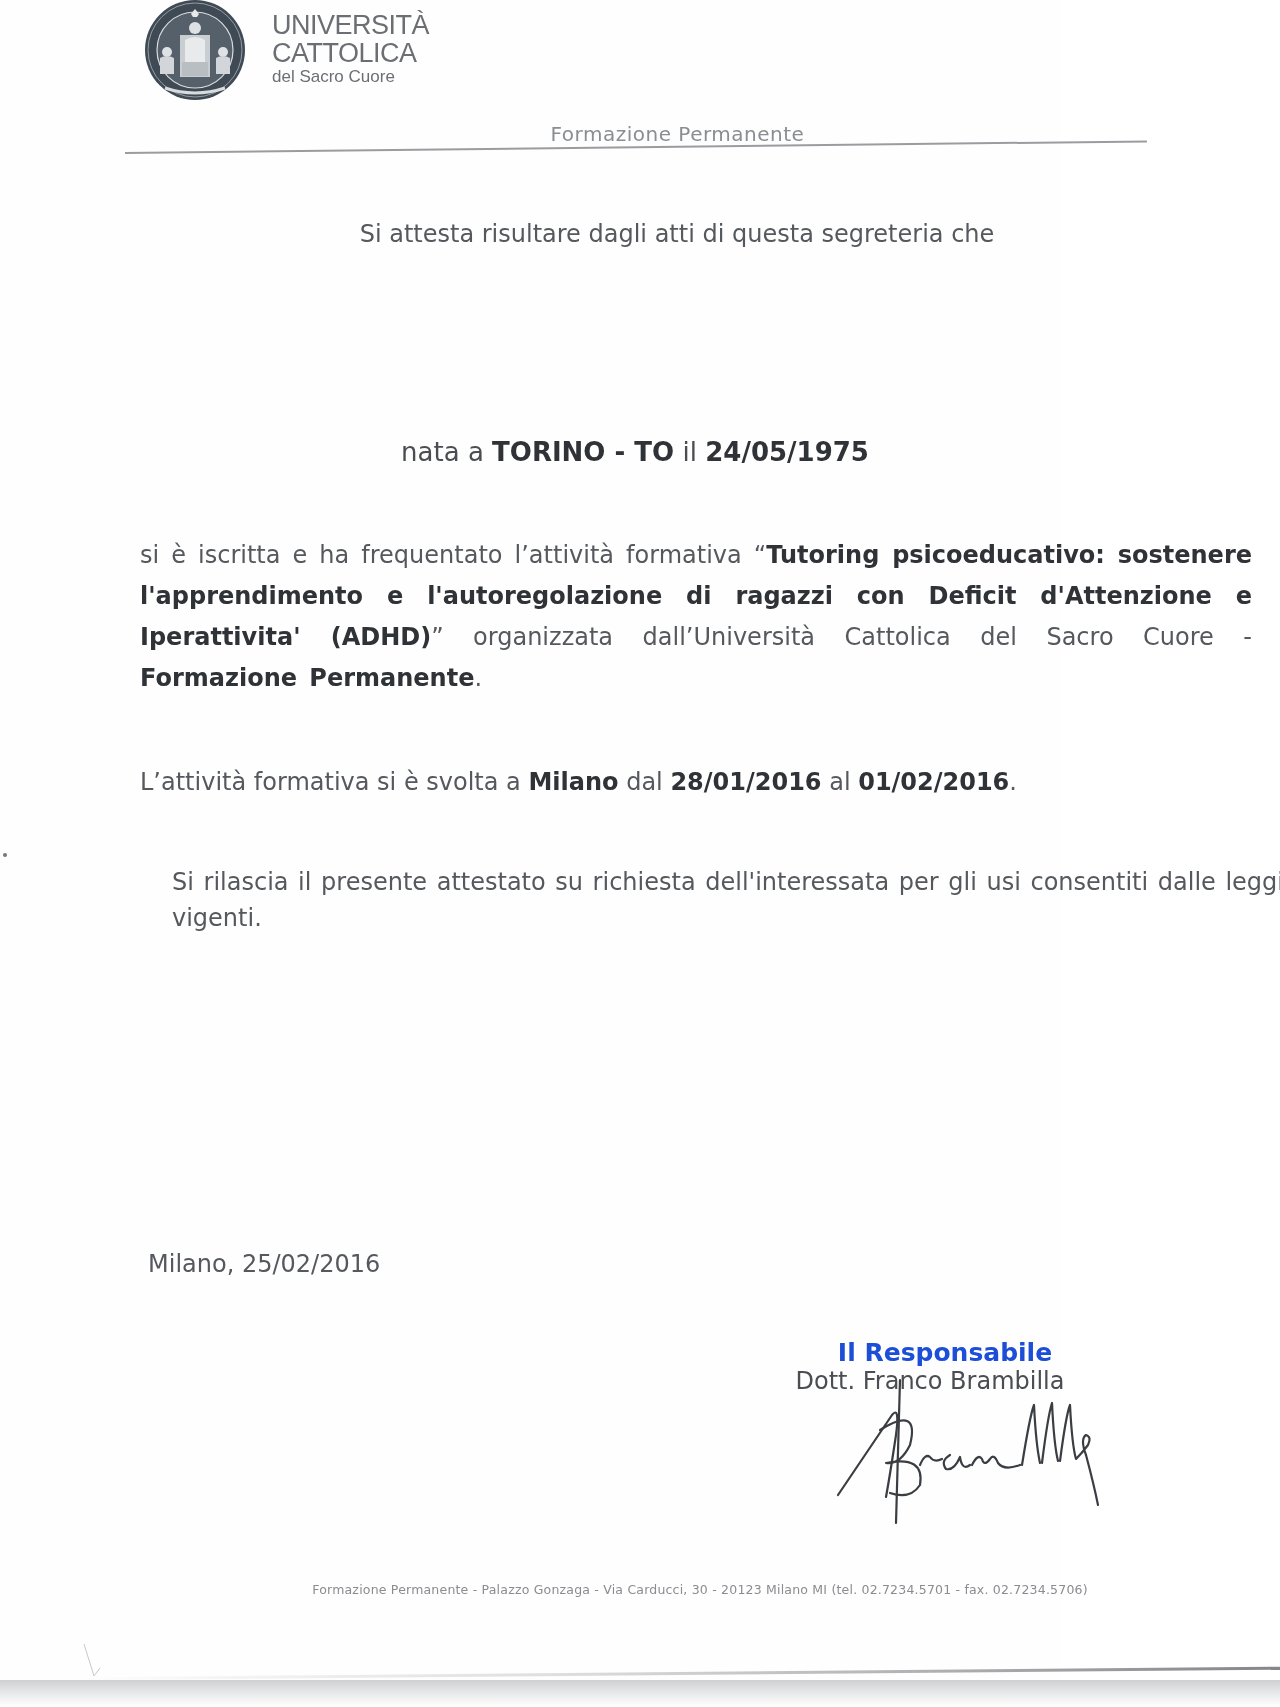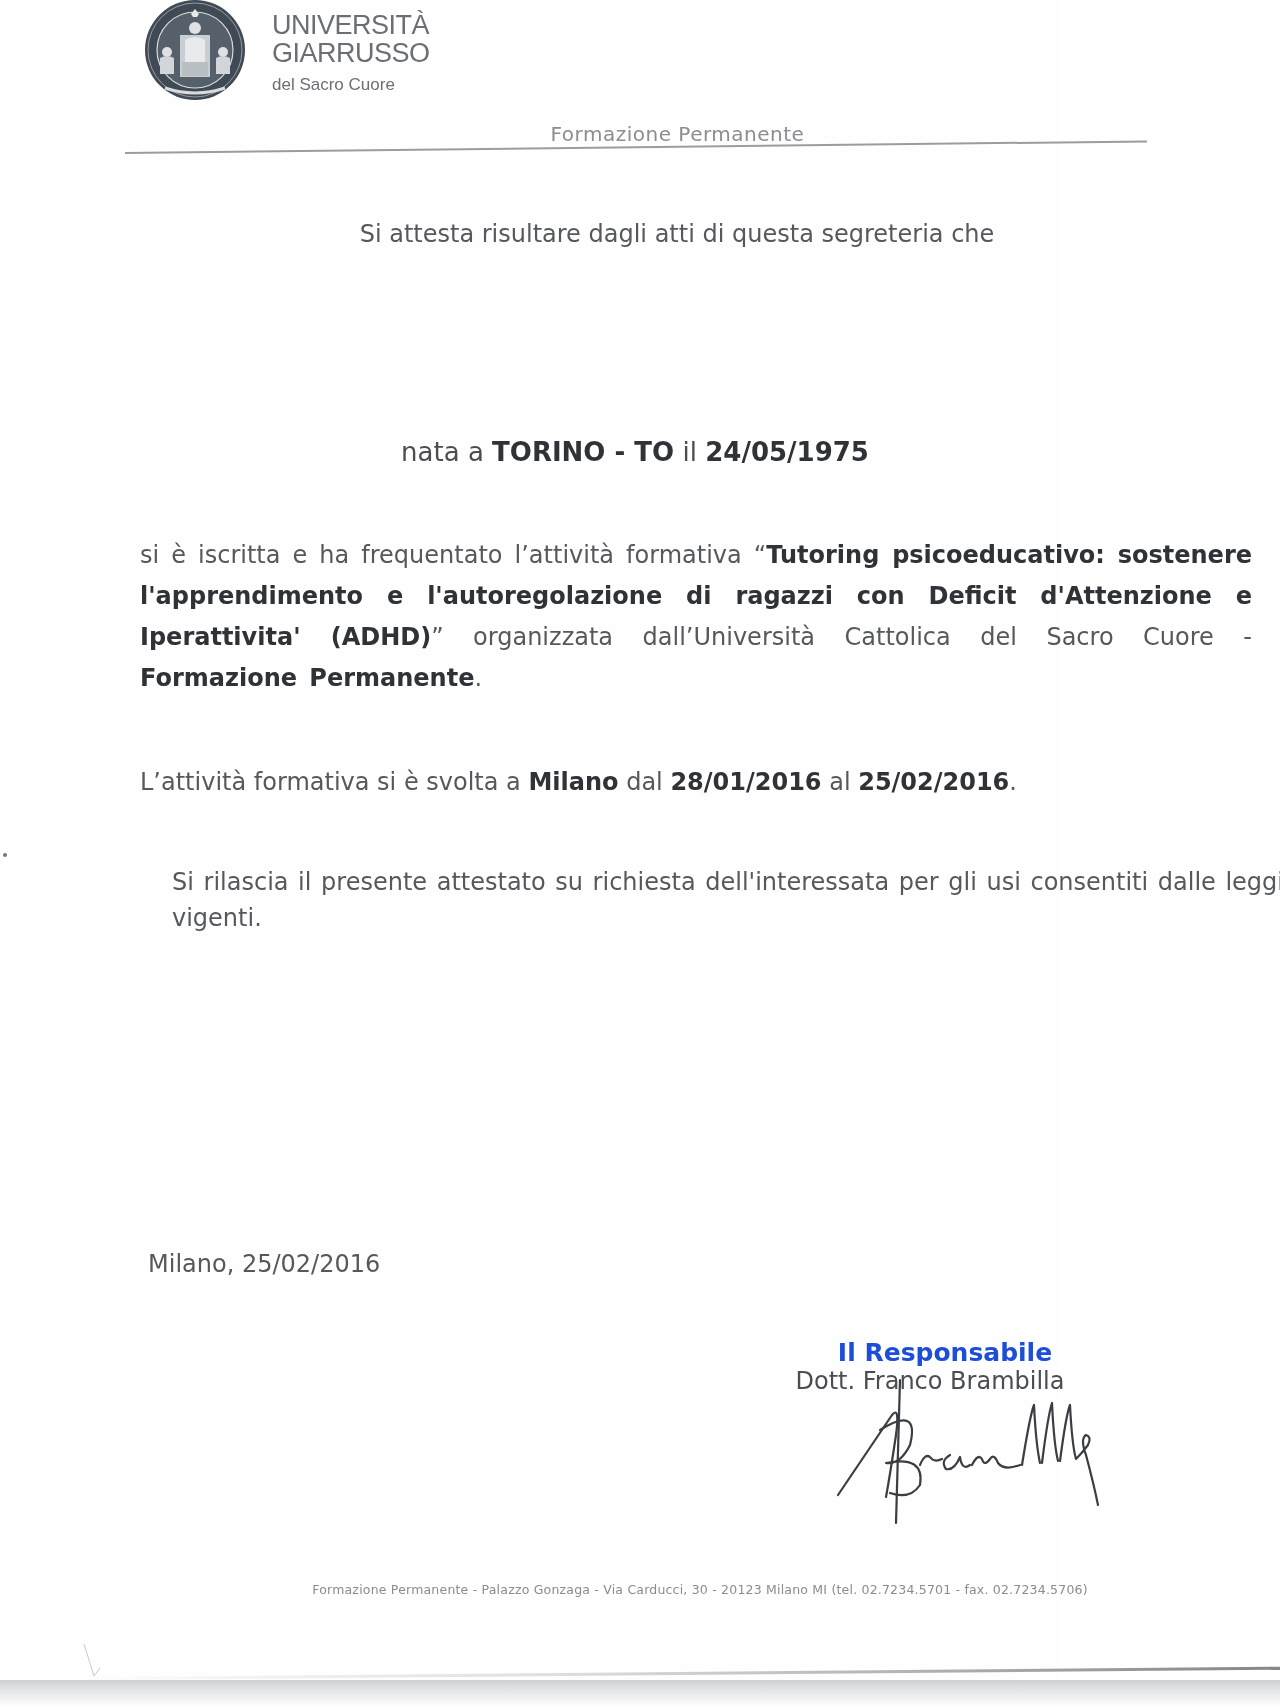--- a/index.html
+++ b/index.html
@@ -18,21 +18,21 @@
     position: absolute; left: 80px; top: 1672px; width: 1200px; height: 3px;
     background: linear-gradient(90deg, rgba(200,200,205,0) 0%, rgba(190,190,195,0.5) 40%, rgba(120,120,125,0.9) 100%);
     transform: rotate(-0.5deg);
   }
 
   .logo { position: absolute; left: 135px; top: 0px; width: 120px; height: 105px; }
   .logo svg { width: 120px; height: 105px; display: block; }
   .uni-name { position: absolute; left: 272px; top: 12px; font-family: "Liberation Sans", sans-serif; color: #6b6f74; line-height: 1; }
   .uni-name .l1, .uni-name .l2 { font-size: 27px; letter-spacing: -0.5px; display: block; }
   .uni-name .l2 { margin-top: 1px; }
-  .uni-name .l3 { font-size: 17px; display: block; margin-top: 9px; }
+  .uni-name .l3 { font-size: 17px; display: block; margin-top: 1px; }
 
   .dept {
     position: absolute; left: 0; width: 1355px; top: 122px; text-align: center;
     font-size: 20px; color: #8a8d91; letter-spacing: 0.5px;
   }
   .rule {
     position: absolute; left: 125px; top: 152px; width: 1022px; height: 2px;
     background: #9a9ca0; transform: rotate(-0.65deg); transform-origin: left center;
   }
 
@@ -83,36 +83,36 @@
       <circle cx="32" cy="52" r="5" fill="#dfe2e5"></circle>
       <path d="M25 58 q7 -4 14 0 v16 h-14z" fill="#d2d6da"></path>
       <circle cx="88" cy="52" r="5" fill="#dfe2e5"></circle>
       <path d="M81 58 q7 -4 14 0 v16 h-14z" fill="#d2d6da"></path>
       <path d="M30 88 q30 10 60 0" fill="none" stroke="#d9dcdf" stroke-width="3"></path>
     </svg>
   </div>
 
   <div class="uni-name">
     <span class="l1">UNIVERSITÀ</span>
-    <span class="l2">GIARRUSSO</span>
+    <span class="l2">CATTOLICA</span>
     <span class="l3">del Sacro Cuore</span>
   </div>
 
   <div class="dept">Formazione Permanente</div>
   <div class="rule"></div>
 
   <div class="center intro">Si attesta risultare dagli atti di questa segreteria che</div>
 
   <div class="center birth">
     <span>nata a </span><b>TORINO - TO</b><span> il </span><b>24/05/1975</b>
   </div>
 
   <div class="para p1"><span>si è iscritta e ha frequentato l’attività formativa “</span><b>Tutoring psicoeducativo: sostenere l'apprendimento e l'autoregolazione di ragazzi con Deficit d'Attenzione e Iperattivita' (ADHD)</b><span>” organizzata dall’Università Cattolica del Sacro Cuore - </span><b>Formazione Permanente</b><span>.</span></div>
 
-  <div class="para p2"><span>L’attività formativa si è svolta a </span><b>Milano</b><span> dal </span><b>28/01/2016</b><span> al </span><b>25/02/2016</b><span>.</span></div>
+  <div class="para p2"><span>L’attività formativa si è svolta a </span><b>Milano</b><span> dal </span><b>28/01/2016</b><span> al </span><b>01/02/2016</b><span>.</span></div>
 
   <div class="para p3">Si rilascia il presente attestato su richiesta dell'interessata per gli usi consentiti dalle leggi vigenti.</div>
 
   <div class="place-date">Milano, 25/02/2016</div>
 
   <div class="sign-block">
     <span class="sign-title">Il Responsabile</span>
     <span class="sign-name">Dott. Franco Brambilla</span>
   </div>
 

